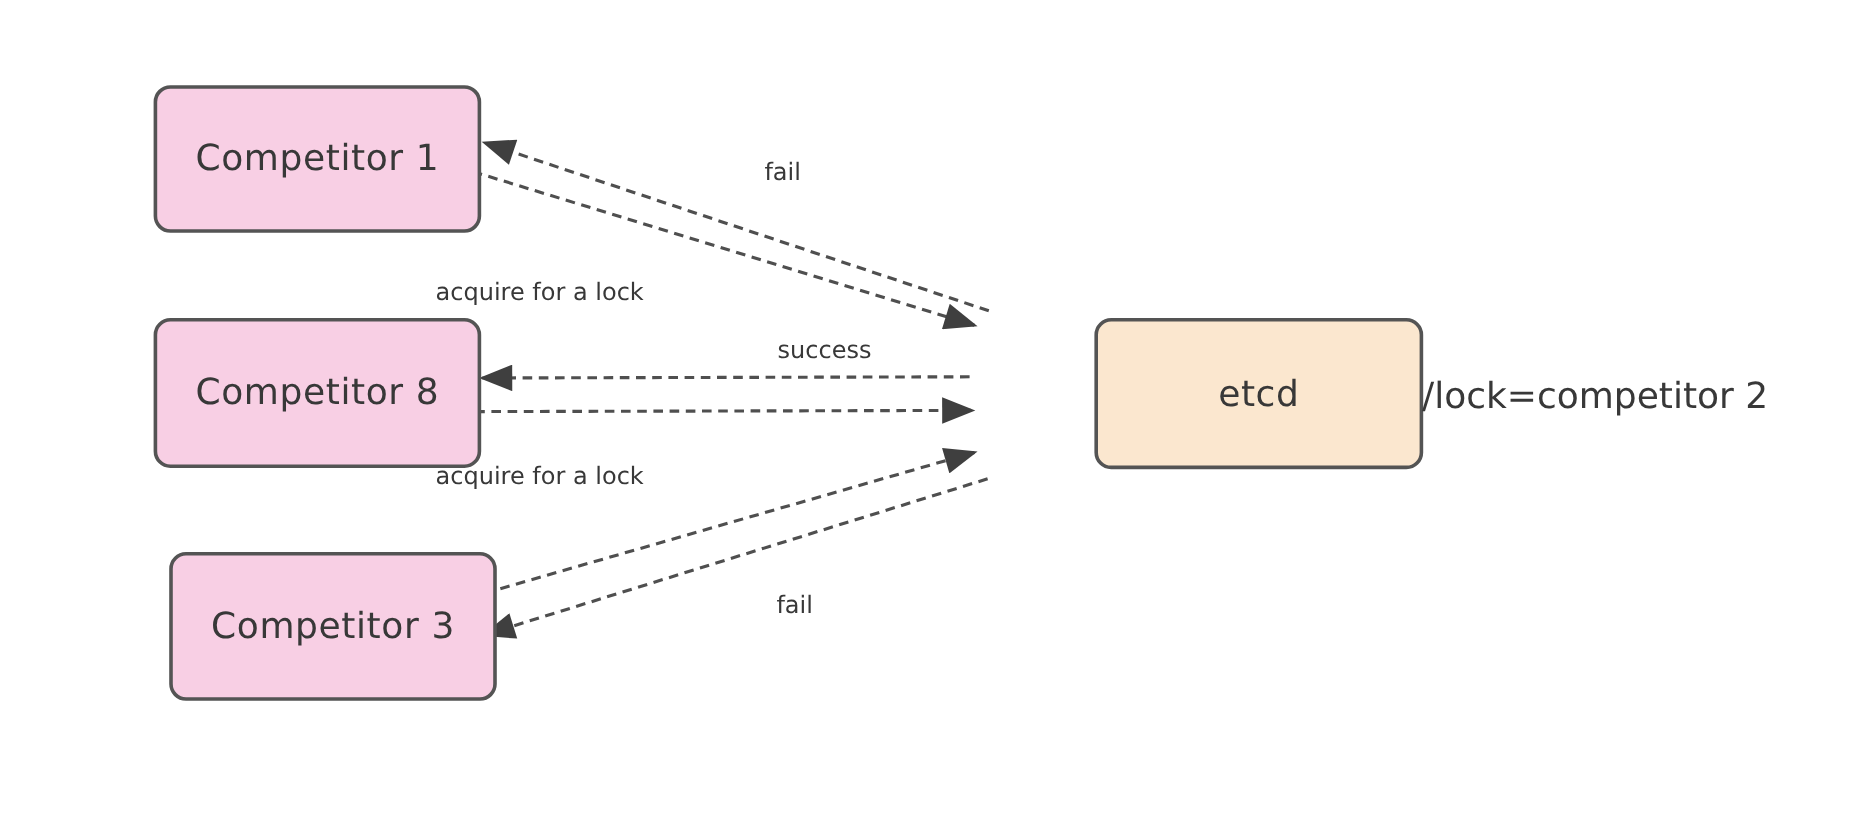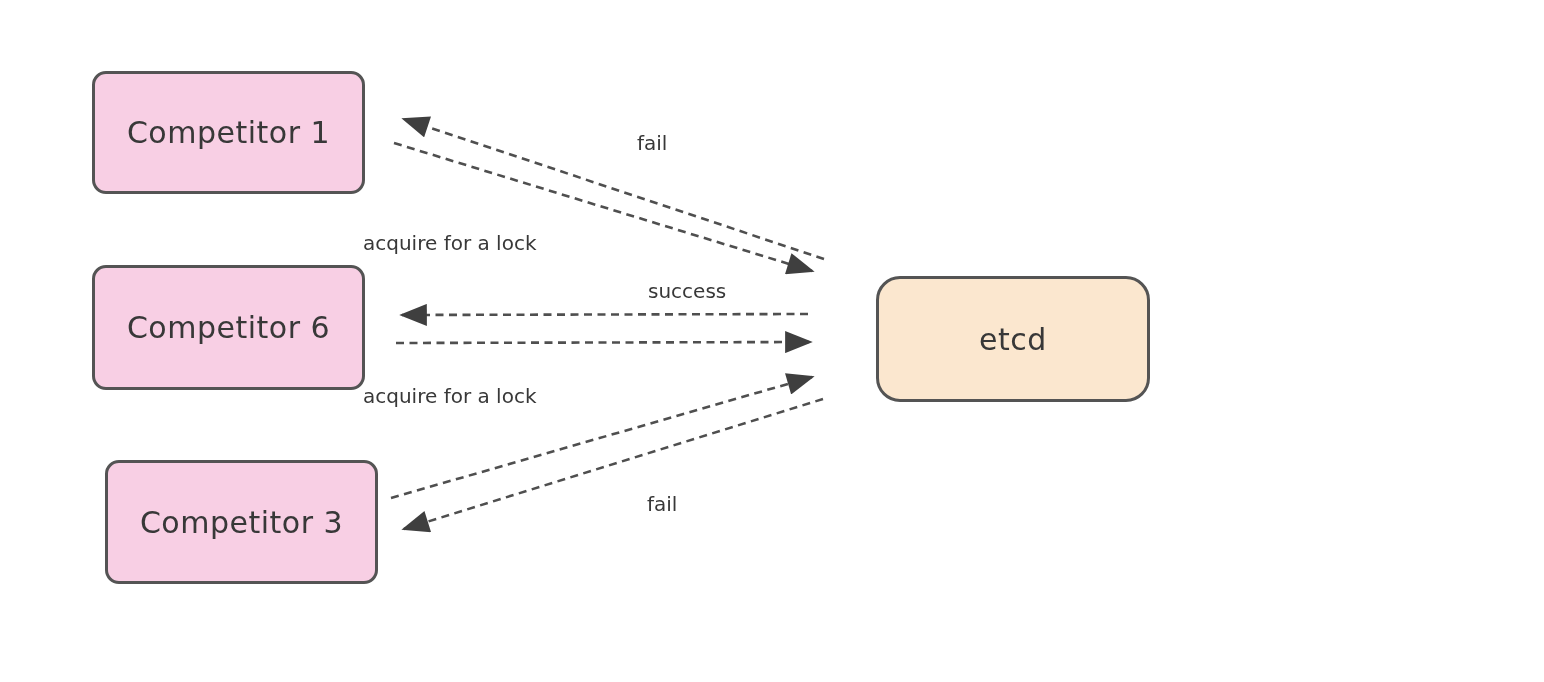--- a/index.html
+++ b/index.html
@@ -26,27 +26,28 @@
     position: absolute;
     box-sizing: border-box;
     border: 3px solid #545454;
     border-radius: 14px;
     display: flex;
     align-items: center;
     justify-content: center;
     font-size: 30px;
     color: #383838;
     letter-spacing: 0.5px;
+    margin-left: 36px;
   }
   .node-competitor { background: #f8cfe4; }
   .node-etcd { background: #fbe7cf; }
   #competitor-1 { left: 92px;  top: 71px;  width: 273px; height: 123px; }
   #competitor-2 { left: 92px;  top: 265px; width: 273px; height: 125px; }
   #competitor-3 { left: 105px;  top: 460px; width: 273px; height: 124px; }
-  #etcd-node    { left: 876px; top: 276px; width: 274px; height: 126px; border-radius: 24px; }
+  #etcd-node    { left: 876px; top: 265px; width: 274px; height: 126px; }
 
   .edge-label {
     position: absolute;
     font-size: 20px;
     color: #383838;
     white-space: nowrap;
   }
   #lbl-fail-top       { left: 637px;  top: 131px; }
   #lbl-acquire-top    { left: 363px;  top: 231px; }
   #lbl-success        { left: 648px;  top: 279px; }
@@ -86,36 +87,37 @@
     <line class="dash" x1="396" y1="343" x2="810" y2="342" marker-end="url(#arrowhead)"></line>
     <line class="dash" x1="391" y1="498" x2="812" y2="377" marker-end="url(#arrowhead)"></line>
     <line class="dash" x1="823" y1="399" x2="404" y2="529" marker-end="url(#arrowhead)"></line>
   </svg>
 
   <div id="competitor-1" class="node node-competitor">
     <span>Competitor 1</span>
   </div>
 
   <div id="competitor-2" class="node node-competitor">
-    <span>Competitor 6</span>
+    <span>Competitor 8</span>
   </div>
 
   <div id="competitor-3" class="node node-competitor">
     <span>Competitor 3</span>
   </div>
 
   <div id="etcd-node" class="node node-etcd">
     <span>etcd</span>
   </div>
 
   <div id="lbl-fail-top" class="edge-label">fail</div>
 
   <div id="lbl-acquire-top" class="edge-label">acquire for a lock</div>
 
   <div id="lbl-success" class="edge-label">success</div>
 
   <div id="lbl-acquire-bottom" class="edge-label">acquire for a lock</div>
 
   <div id="lbl-fail-bottom" class="edge-label">fail</div>
 
+  <div class="side-note">/lock=competitor 2</div>
 
 
 </div>
 
 </body></html>

